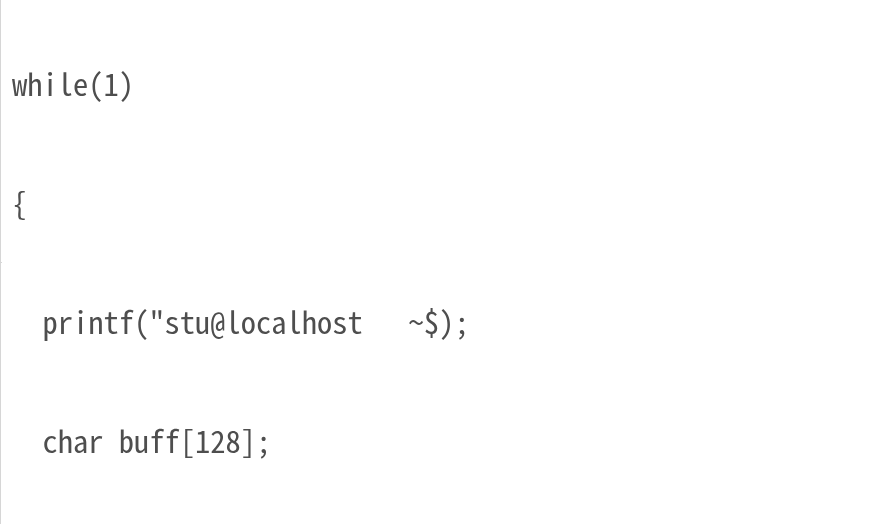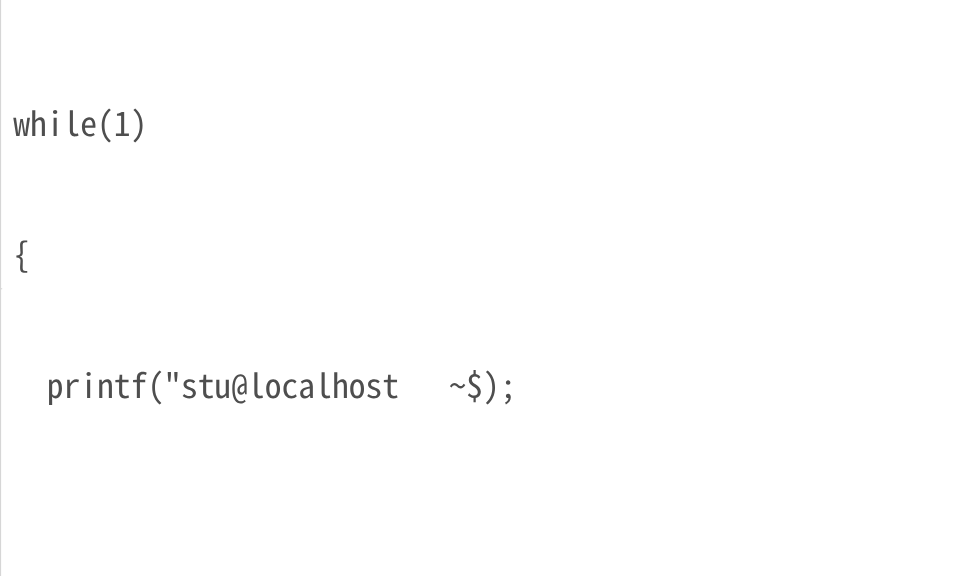--- a/index.html
+++ b/index.html
@@ -19,31 +19,32 @@
     border-left:1px solid #d6d6d6;
   }
   .tick{
     position:absolute;left:-2px;top:262px;width:4px;height:0;
     border-top:1px solid #d6d6d6;
   }
   .code{
     position:absolute;left:12px;top:7px;
     white-space:pre;
   }
-  .line{height:58px;display:flex;align-items:flex-end;}
+  .line{height:58px;display:flex;align-items:flex-start;}
 </style>
 </head>
 <body>
 
 <div class="left-rule"></div>
 <div class="tick"></div>
 
 <div class="code">
   <div class="line"><span>while(1)</span></div>
   <div class="line"><span>{</span></div>
   <div class="line"><span>  printf("stu@localhost   ~$);</span></div>
+  <div class="line"><span>  char buff[128];</span></div>
   
   
   
   
   
   
 </div>
 
 </body></html>

